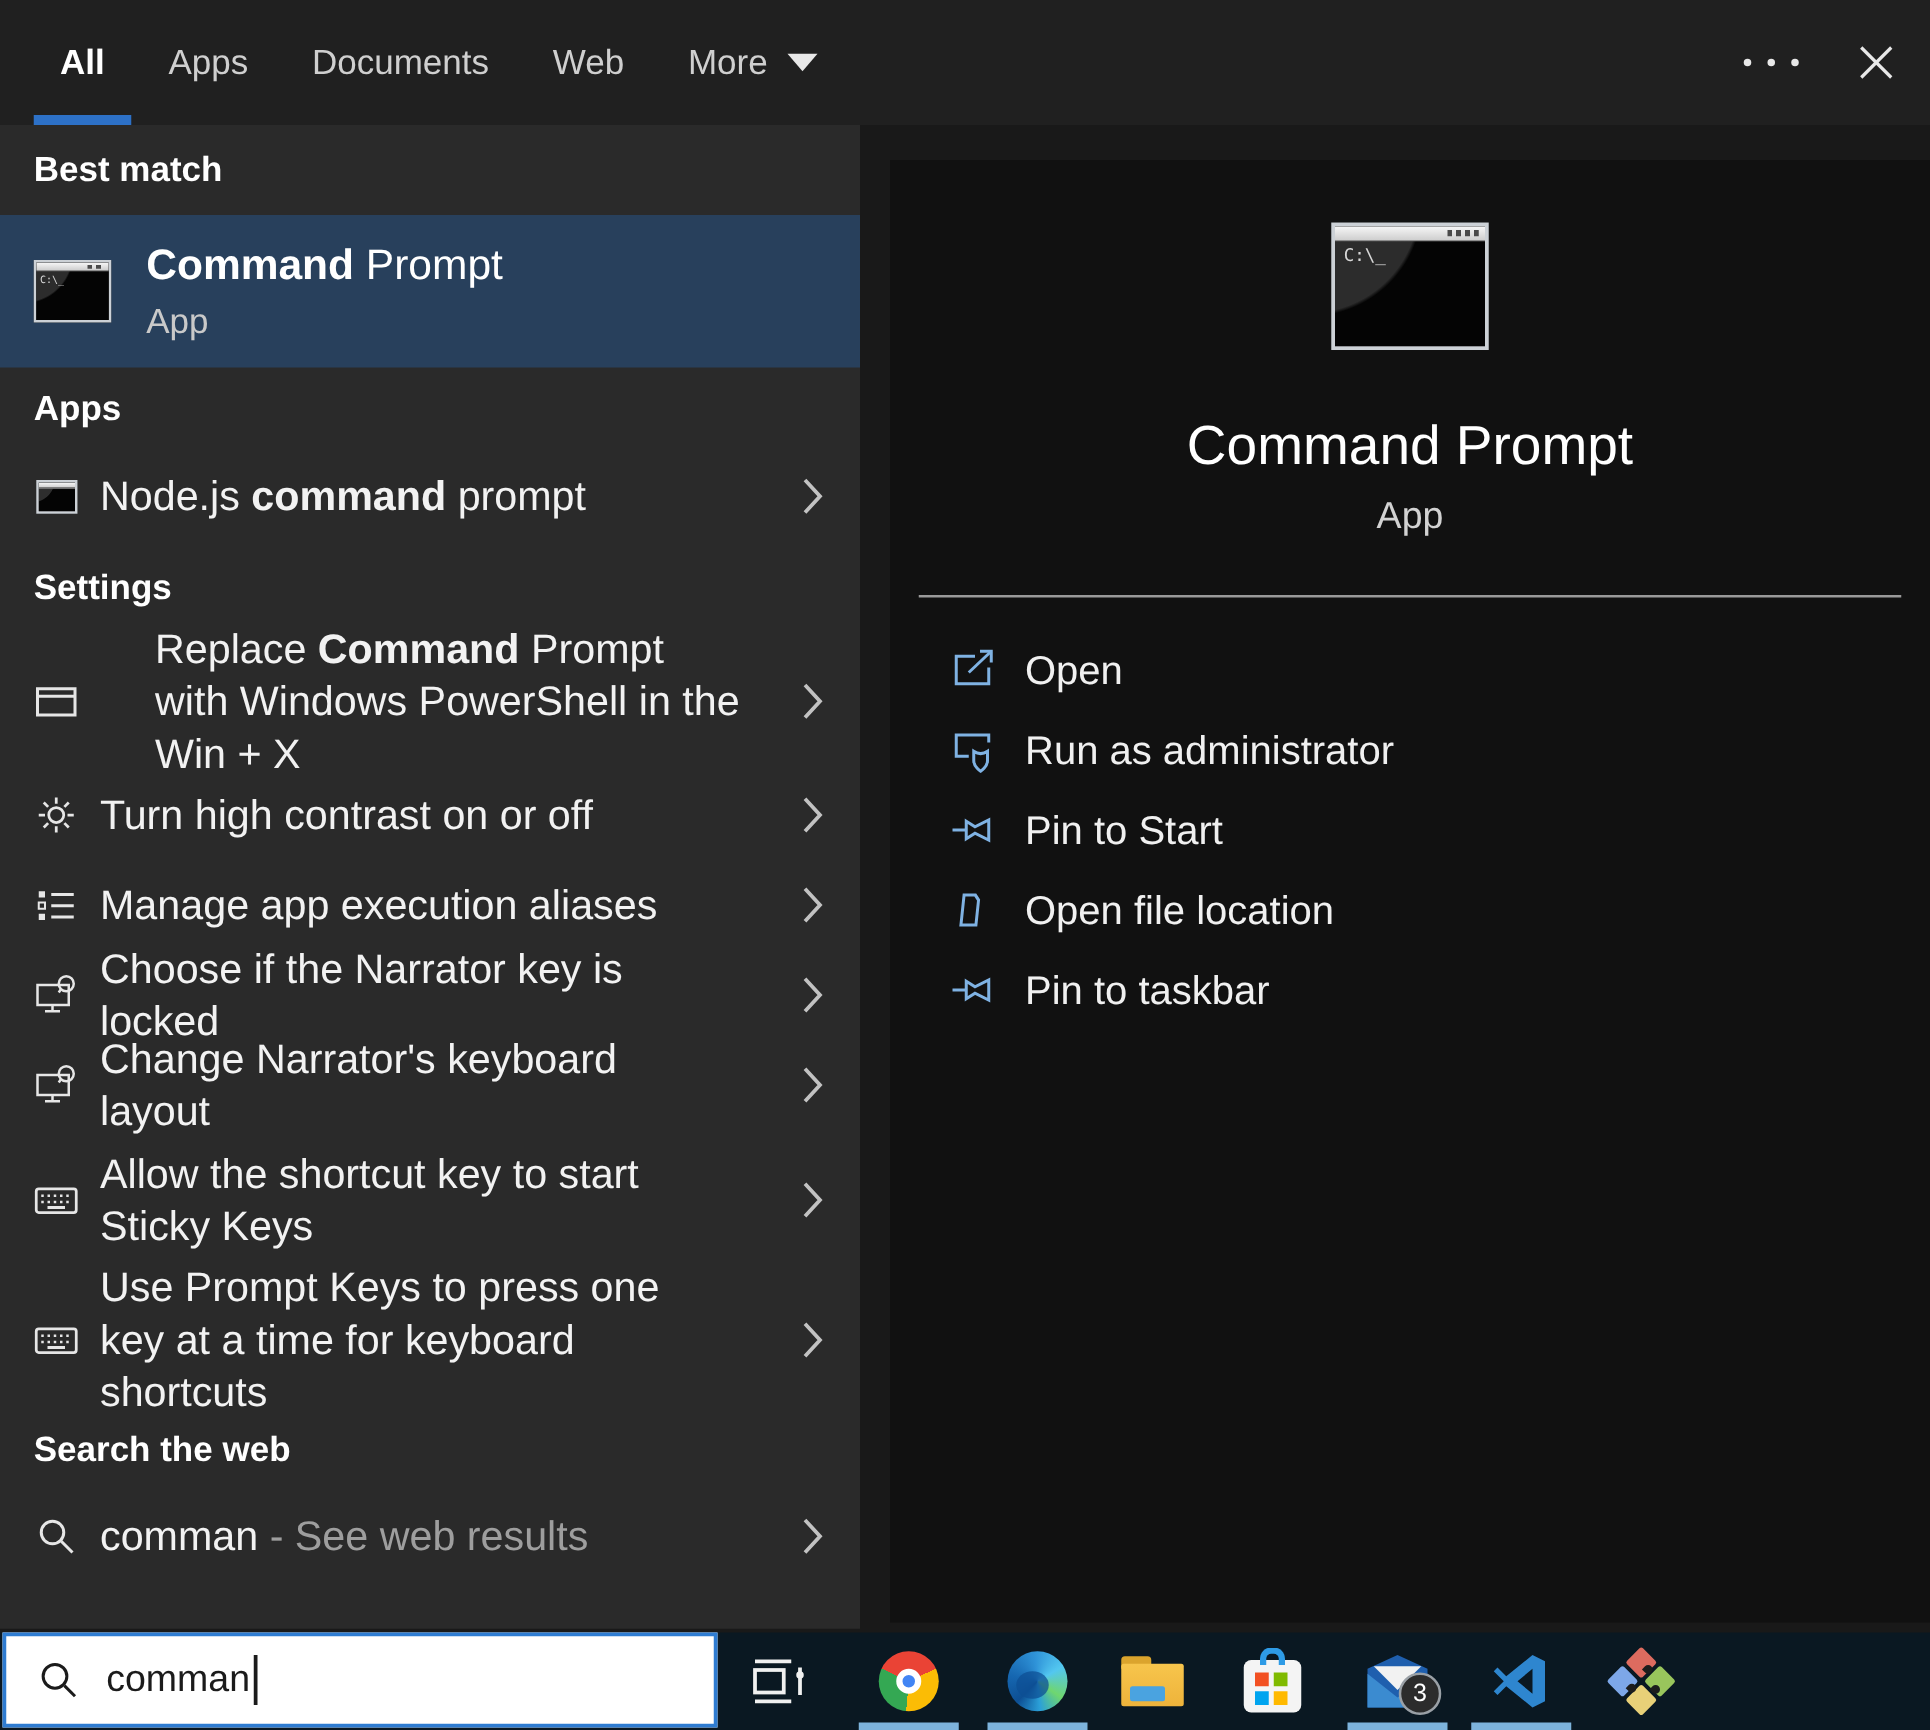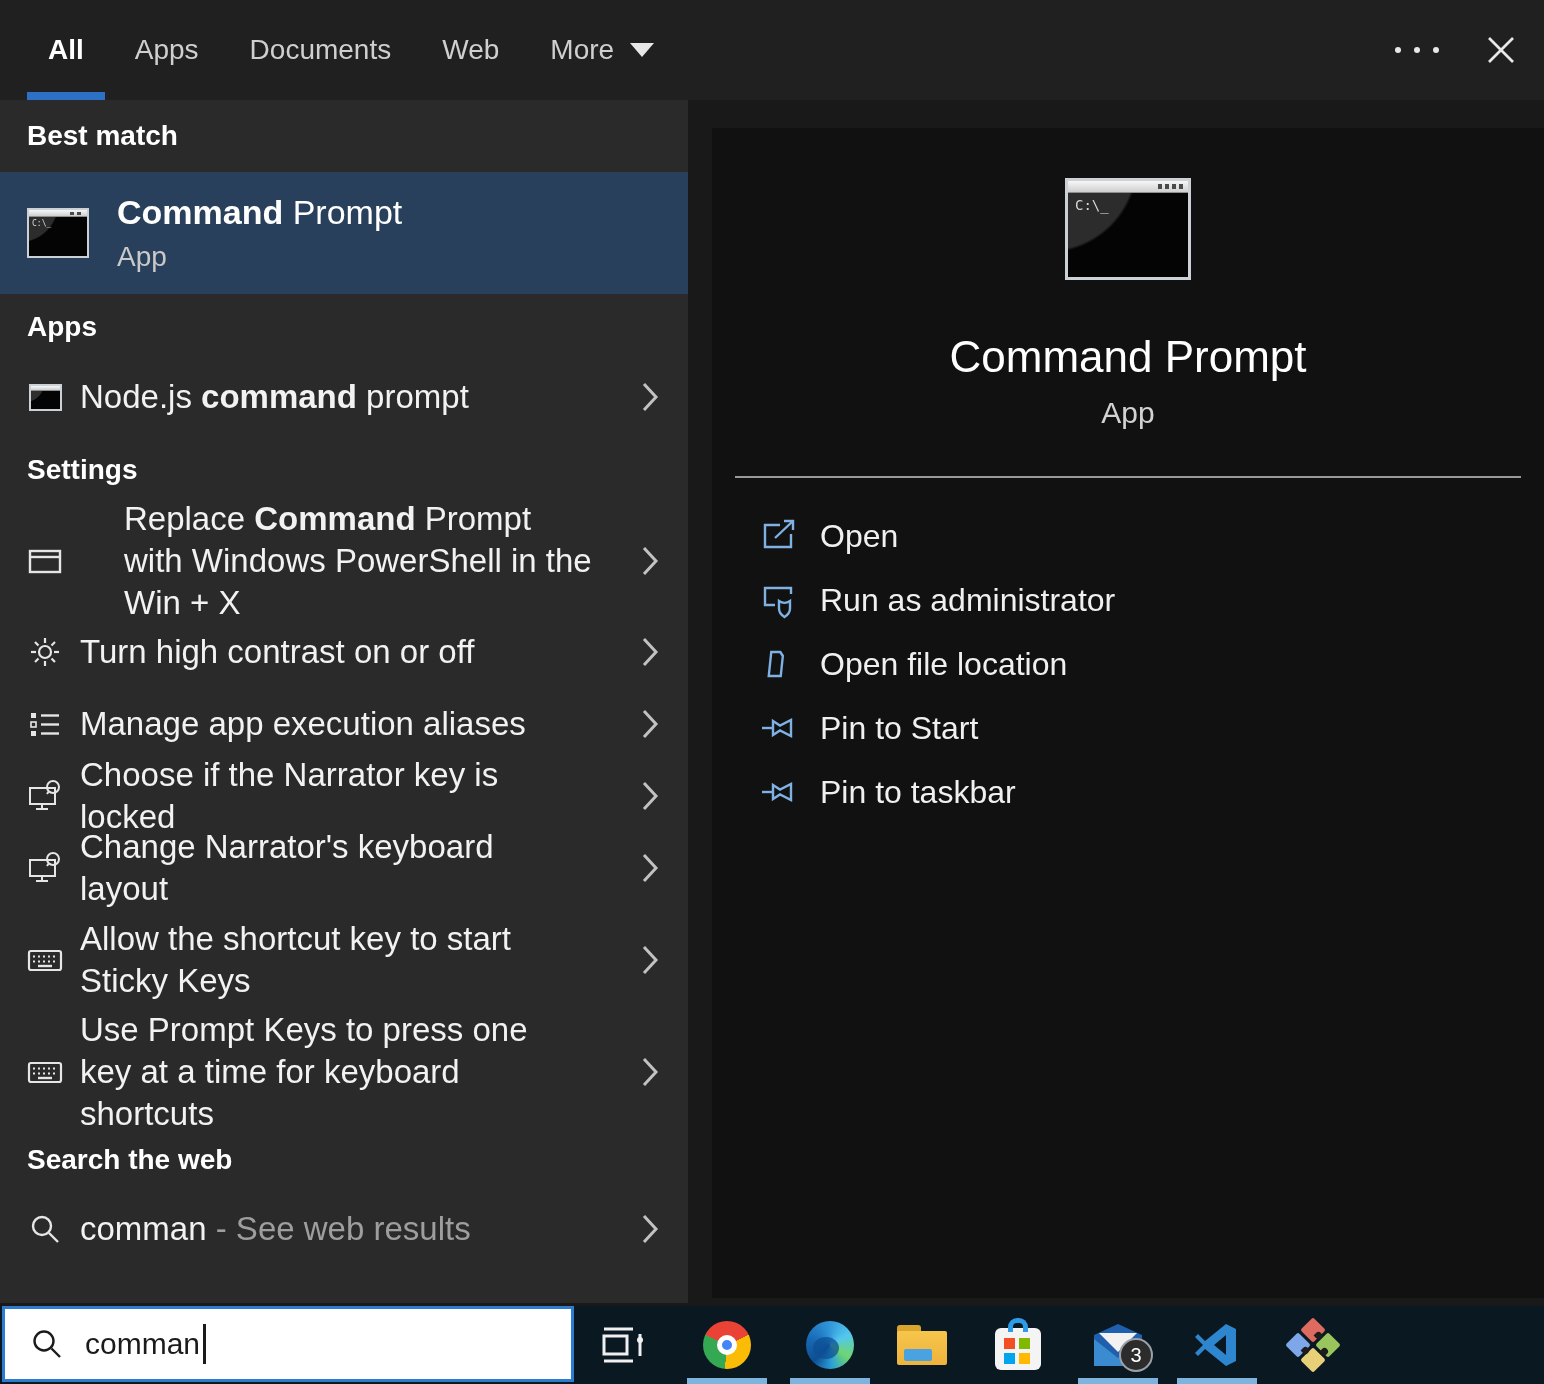--- a/index.html
+++ b/index.html
@@ -387,33 +387,33 @@
           <svg width="38" height="38" viewBox="0 0 38 38" fill="none" stroke="#7fb2e3" stroke-width="2.4">
             <polyline points="31,13 31,7 5,7 5,24 15,24"></polyline>
             <path d="M19 20 c3.5 2.4 7.5 2.4 11 0 v7.5 c0 5 -5.5 8.5 -5.5 8.5 s-5.5 -3.5 -5.5 -8.5 z"></path>
           </svg>
         </span>
         <span class="action-label">Run as administrator</span>
       </div>
       <div class="action-row">
         <span class="action-ico">
           <svg width="38" height="38" viewBox="0 0 38 38" fill="none" stroke="#7fb2e3" stroke-width="2.4">
-            <path d="M8 7 L17 7 L20 11 L20 31 L8 31 Z" transform="skewX(-6) translate(4,0)"></path>
-          </svg>
-        </span>
-        <span class="action-label">Open file location</span>
+            <line x1="2" y1="19" x2="13" y2="19"></line>
+            <path d="M13 12 L20 16.5 L31 11 V27 L20 21.5 L13 26 Z"></path>
+          </svg>
+        </span>
+        <span class="action-label">Pin to Start</span>
       </div>
       <div class="action-row">
         <span class="action-ico">
           <svg width="38" height="38" viewBox="0 0 38 38" fill="none" stroke="#7fb2e3" stroke-width="2.4">
-            <line x1="2" y1="19" x2="13" y2="19"></line>
-            <path d="M13 12 L20 16.5 L31 11 V27 L20 21.5 L13 26 Z"></path>
-          </svg>
-        </span>
-        <span class="action-label">Pin to Start</span>
+            <path d="M8 7 L17 7 L20 11 L20 31 L8 31 Z" transform="skewX(-6) translate(4,0)"></path>
+          </svg>
+        </span>
+        <span class="action-label">Open file location</span>
       </div>
       <div class="action-row">
         <span class="action-ico">
           <svg width="38" height="38" viewBox="0 0 38 38" fill="none" stroke="#7fb2e3" stroke-width="2.4">
             <line x1="2" y1="19" x2="13" y2="19"></line>
             <path d="M13 12 L20 16.5 L31 11 V27 L20 21.5 L13 26 Z"></path>
           </svg>
         </span>
         <span class="action-label">Pin to taskbar</span>
       </div>

